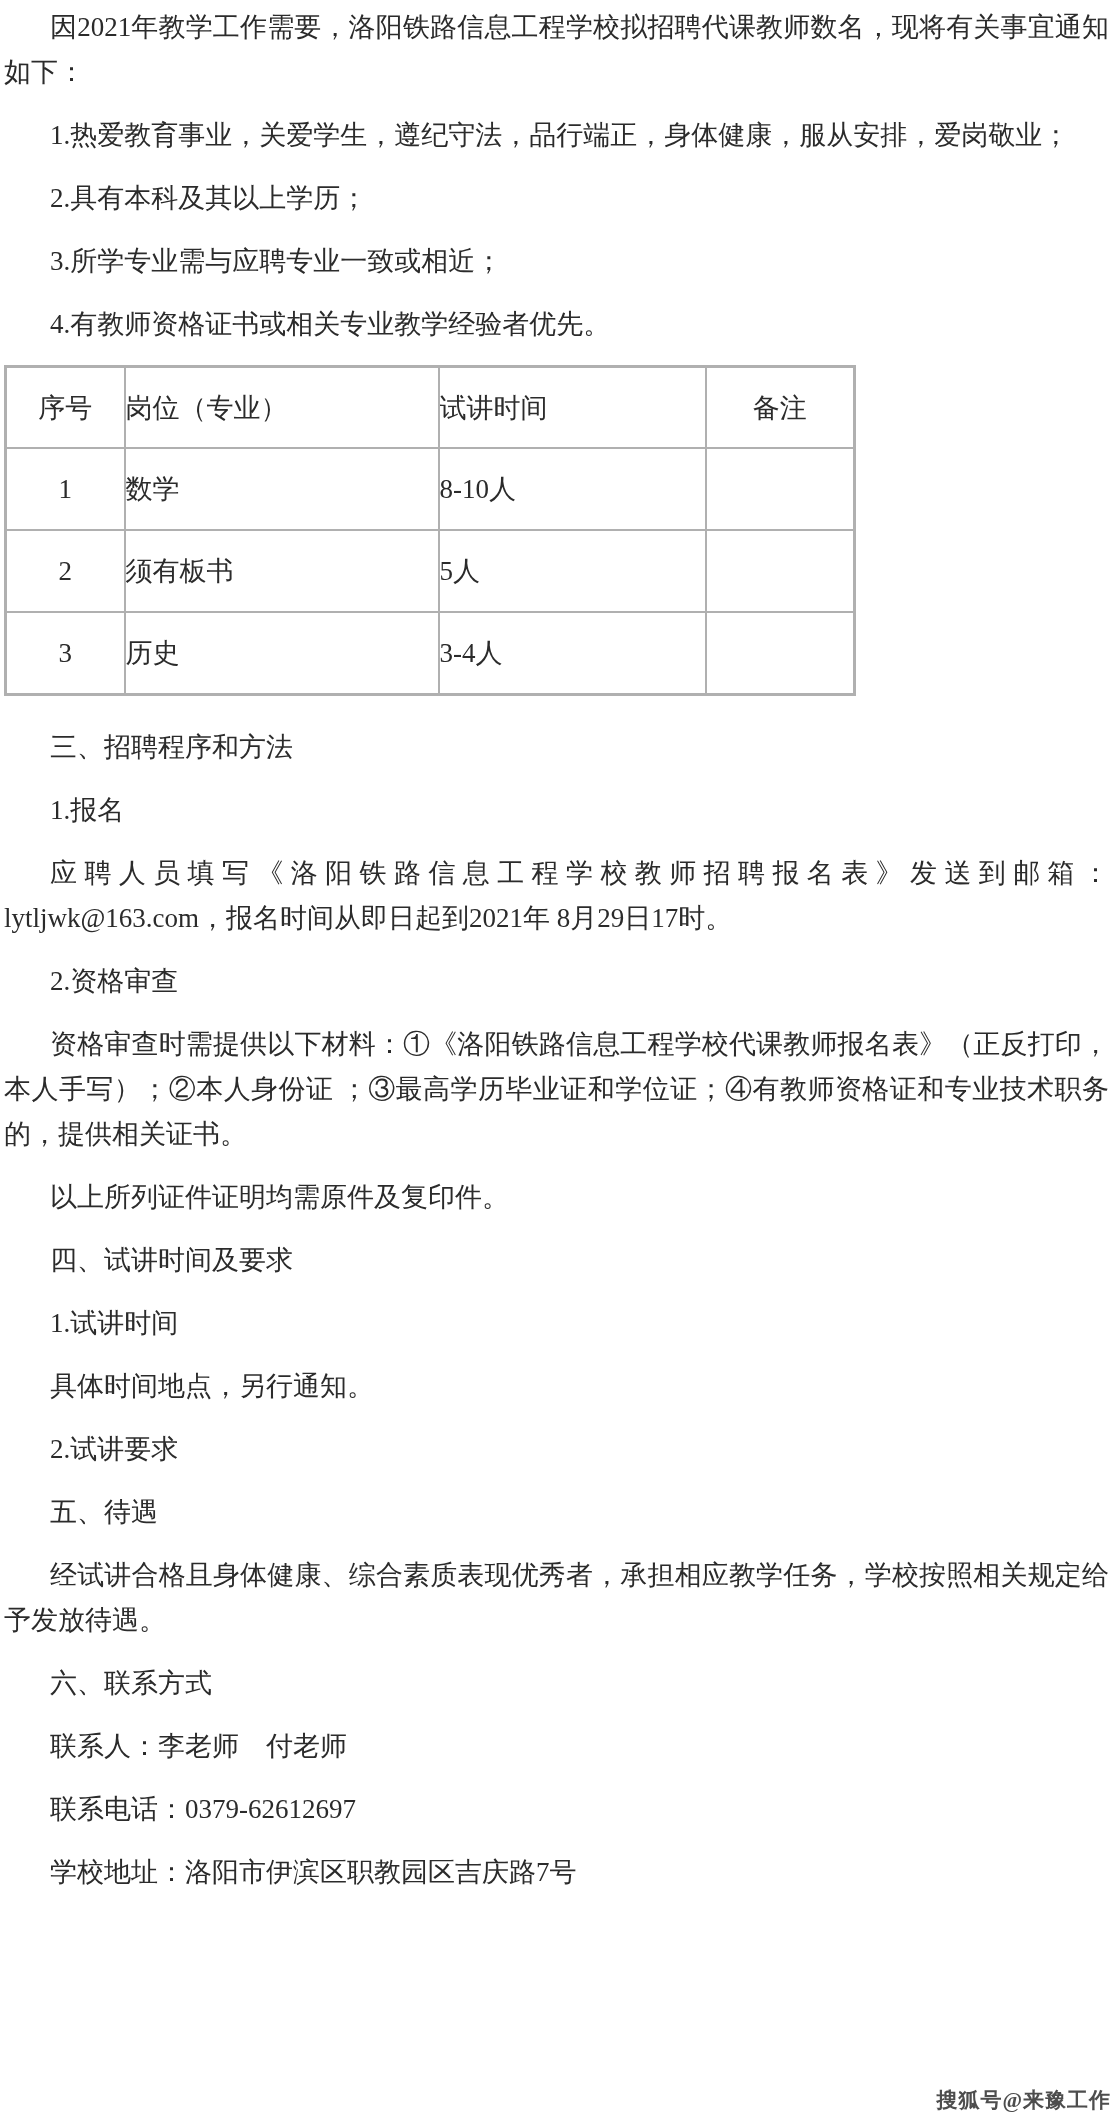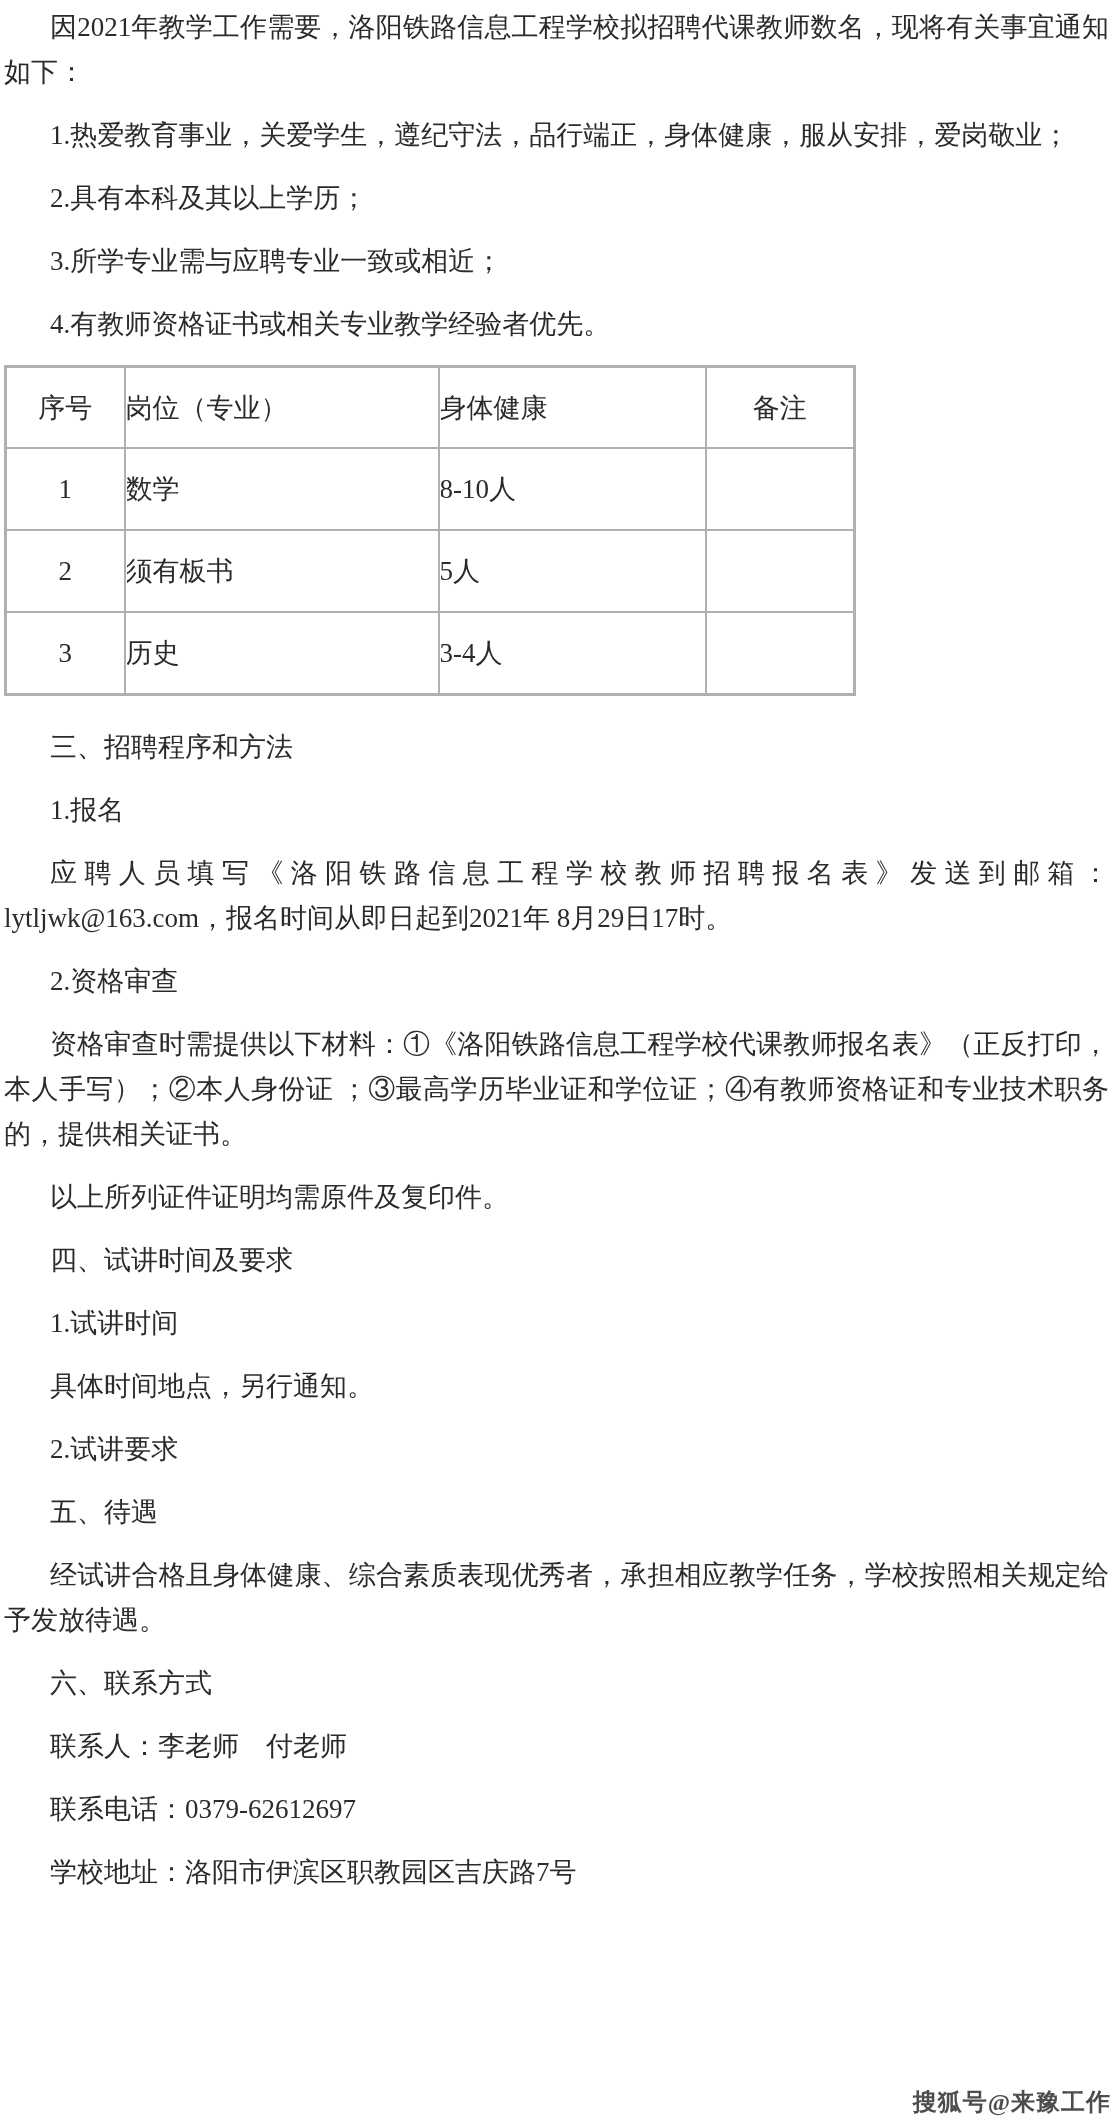--- a/index.html
+++ b/index.html
@@ -51,26 +51,26 @@
     border:2px solid var(--table-border);
     vertical-align:middle;
     font-size:27px;
     line-height:36px;
     padding:0;
     overflow:hidden;
   }
   table.positions tr.head td{height:79px;}
   table.positions tr.body td{height:80px;}
   td.c-center{text-align:center;}
-  td.c-left{text-align:left;padding-left:50px;border-radius:18px;}
+  td.c-left{text-align:left;padding-left:50px;}
   .watermark{
     position:absolute;
     right:8px;
     top:2086px;
-    font-size:24px;
+    font-size:21px;
     font-weight:bold;
     letter-spacing:1px;
     color:var(--watermark);
     text-shadow:
       -1px -1px 0 #ffffff,
        1px -1px 0 #ffffff,
       -1px  1px 0 #ffffff,
        1px  1px 0 #ffffff;
   }
 </style>
@@ -91,21 +91,21 @@
     <colgroup>
       <col style="width:119px">
       <col style="width:314px">
       <col style="width:267px">
       <col style="width:149px">
     </colgroup>
     <tbody>
       <tr class="head">
         <td class="c-center">序号</td>
         <td class="c-left">岗位（专业）</td>
-        <td class="c-left">身体健康</td>
+        <td class="c-left">试讲时间</td>
         <td class="c-center">备注</td>
       </tr>
       <tr class="body">
         <td class="c-center">1</td>
         <td class="c-left">数学</td>
         <td class="c-left">8-10人</td>
         <td class="c-center"></td>
       </tr>
       <tr class="body">
         <td class="c-center">2</td>

